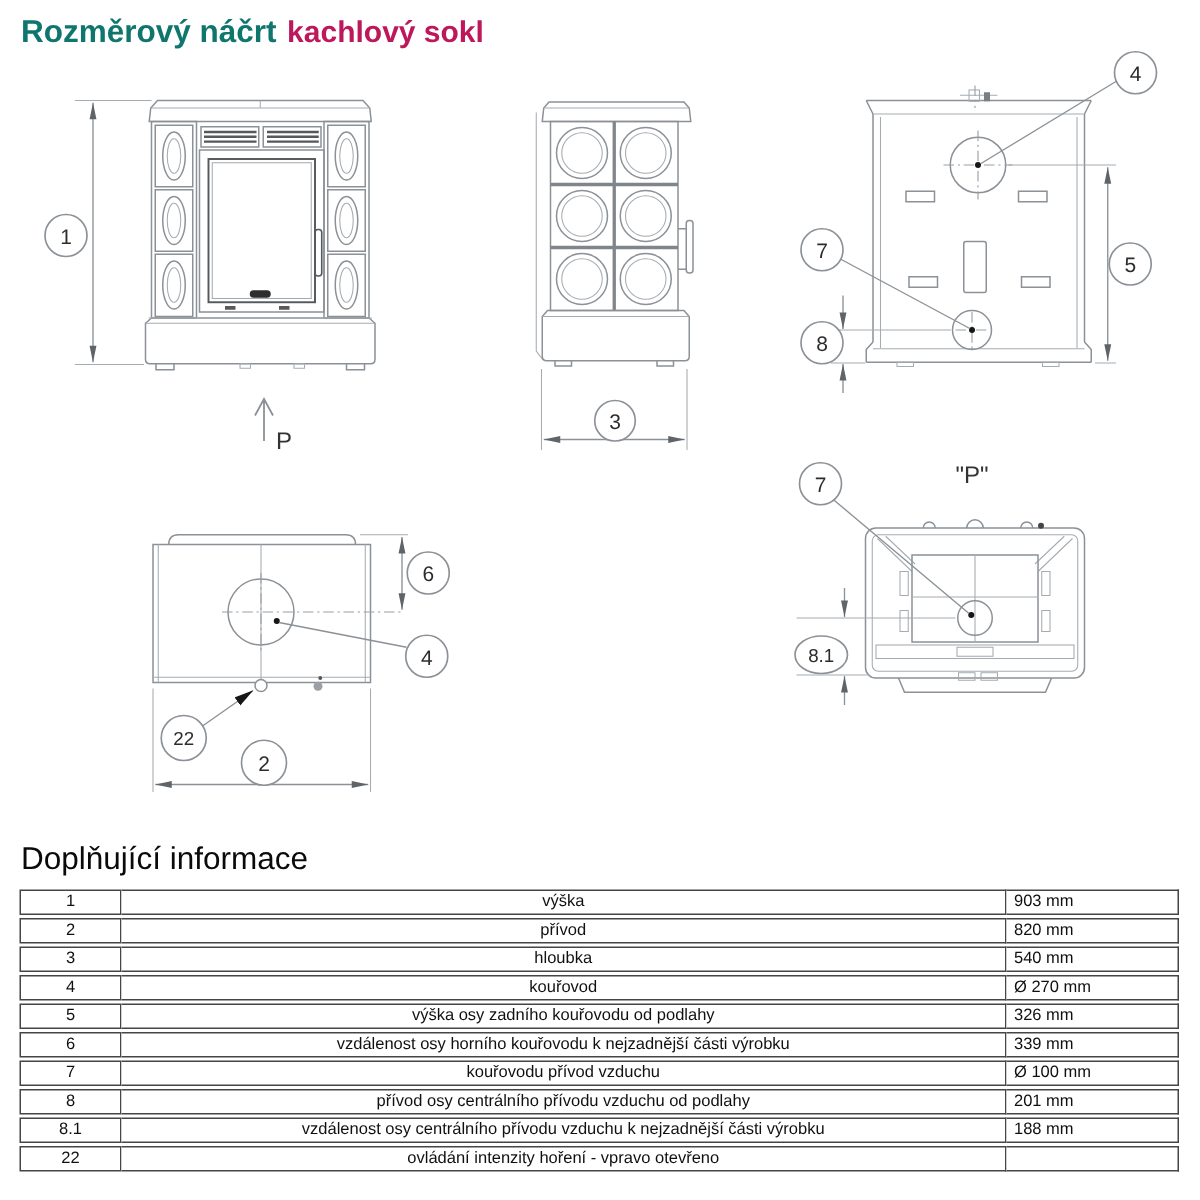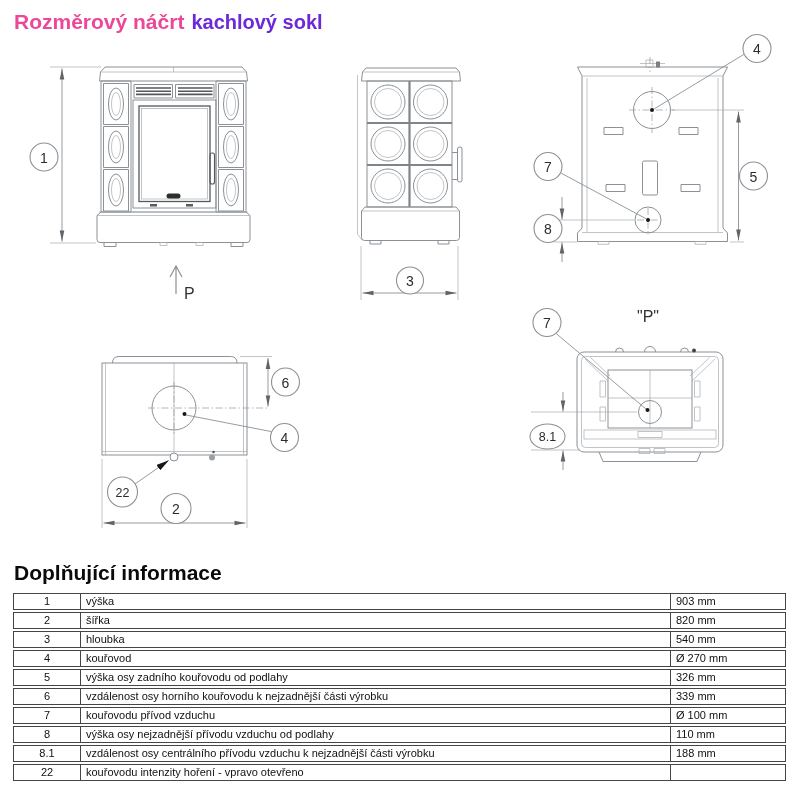--- a/index.html
+++ b/index.html
@@ -1,39 +1,39 @@
 <!DOCTYPE html>
 <html><head>
 <meta charset="utf-8">
 <style>
   html,body{margin:0;padding:0;background:#fff;}
   body{width:800px;height:800px;position:relative;overflow:hidden;
        font-family:"Liberation Sans",sans-serif;color:#111;}
   .page-title{position:absolute;left:14px;top:10px;white-space:nowrap;}
-  .page-title .t-main{font-size:21px;font-weight:bold;color:#ec4899;}
-  .page-title .t-sub{font-size:20px;font-weight:bold;color:#6d28d9;margin-left:7px;}
-  .section-heading{position:absolute;left:14px;top:561px;font-size:21px;font-weight:bold;color:#0a0a0a;}
+  .page-title .t-main{font-size:21px;font-weight:bold;color:#0f766e;}
+  .page-title .t-sub{font-size:20px;font-weight:bold;color:#be185d;margin-left:7px;}
+  .section-heading{position:absolute;left:14px;top:561px;font-size:21px;font-weight:normal;color:#0a0a0a;}
   #drawings{position:absolute;left:0;top:0;}
   svg text{font-family:"Liberation Sans",sans-serif;}
   .s1{stroke:#8b9196;stroke-width:1;fill:none;}
   .s1f{stroke:#8b9196;stroke-width:1;fill:#fff;}
   .s2{stroke:#a6abb0;stroke-width:0.7;fill:none;}
   .sd{stroke:#55595c;stroke-width:1.1;fill:none;}
   .grid{stroke:#7f858a;stroke-width:2.2;fill:none;}
   .dim{stroke:#8b9196;stroke-width:0.9;fill:none;}
   .dash{stroke:#9aa0a5;stroke-width:0.75;fill:none;stroke-dasharray:7 2.5 1.5 2.5;}
   .co{fill:#fff;stroke:#8b9196;stroke-width:1.1;}
   .ct{font-size:14px;fill:#2c2c2c;text-anchor:middle;dominant-baseline:central;}
   .ct-sm{font-size:12.5px;}
   .lbl{font-size:16px;fill:#333;}
   table.info{position:absolute;left:13px;top:591px;width:773px;
              border-collapse:separate;border-spacing:0 2.6px;font-size:11px;color:#101010;}
   table.info td{border-top:1px solid #454545;border-bottom:1px solid #454545;
                 border-right:1px solid #454545;height:15px;line-height:15px;
-                padding:0 5px;background:#fff;overflow:hidden;white-space:nowrap;}
+                padding:0 5px;background:#fff;overflow:hidden;white-space:nowrap;text-align:center;}
   table.info td:first-child{border-left:1px solid #454545;text-align:center;padding:0;}
   table.info td.val{text-align:left;}
 </style>
 </head>
 <body>
 
 <div class="page-title">
   <span class="t-main">Rozměrový náčrt</span><span class="t-sub">kachlový sokl</span>
 </div>
 
@@ -265,21 +265,21 @@
       <col style="width:115px">
     </colgroup>
   <tbody>
     <tr>
       <td>1</td>
       <td>výška</td>
       <td class="val">903 mm</td>
     </tr>
     <tr>
       <td>2</td>
-      <td>šířka</td>
+      <td>přívod</td>
       <td class="val">820 mm</td>
     </tr>
     <tr>
       <td>3</td>
       <td>hloubka</td>
       <td class="val">540 mm</td>
     </tr>
     <tr>
       <td>4</td>
       <td>kouřovod</td>
@@ -295,27 +295,27 @@
       <td>vzdálenost osy horního kouřovodu k nejzadnější části výrobku</td>
       <td class="val">339 mm</td>
     </tr>
     <tr>
       <td>7</td>
       <td>kouřovodu přívod vzduchu</td>
       <td class="val">Ø 100 mm</td>
     </tr>
     <tr>
       <td>8</td>
-      <td>výška osy nejzadnější přívodu vzduchu od podlahy</td>
-      <td class="val">110 mm</td>
+      <td>přívod osy centrálního přívodu vzduchu od podlahy</td>
+      <td class="val">201 mm</td>
     </tr>
     <tr>
       <td>8.1</td>
       <td>vzdálenost osy centrálního přívodu vzduchu k nejzadnější části výrobku</td>
       <td class="val">188 mm</td>
     </tr>
     <tr>
       <td>22</td>
-      <td>kouřovodu intenzity hoření - vpravo otevřeno</td>
+      <td>ovládání intenzity hoření - vpravo otevřeno</td>
       <td class="val"></td>
     </tr>
   </tbody>
 </table>
 
 </body></html>

